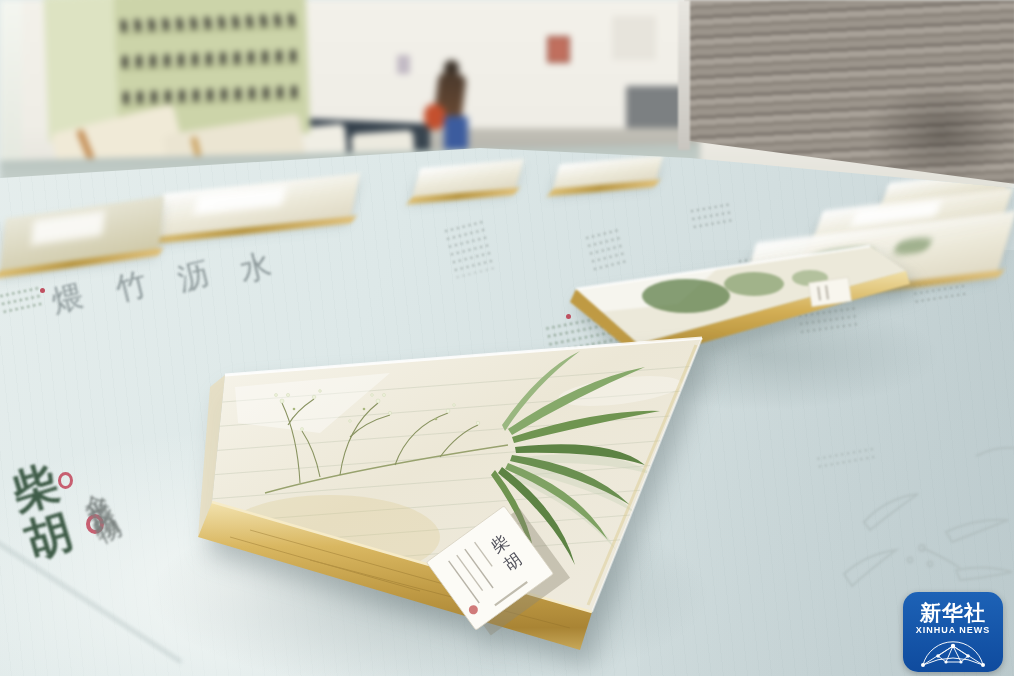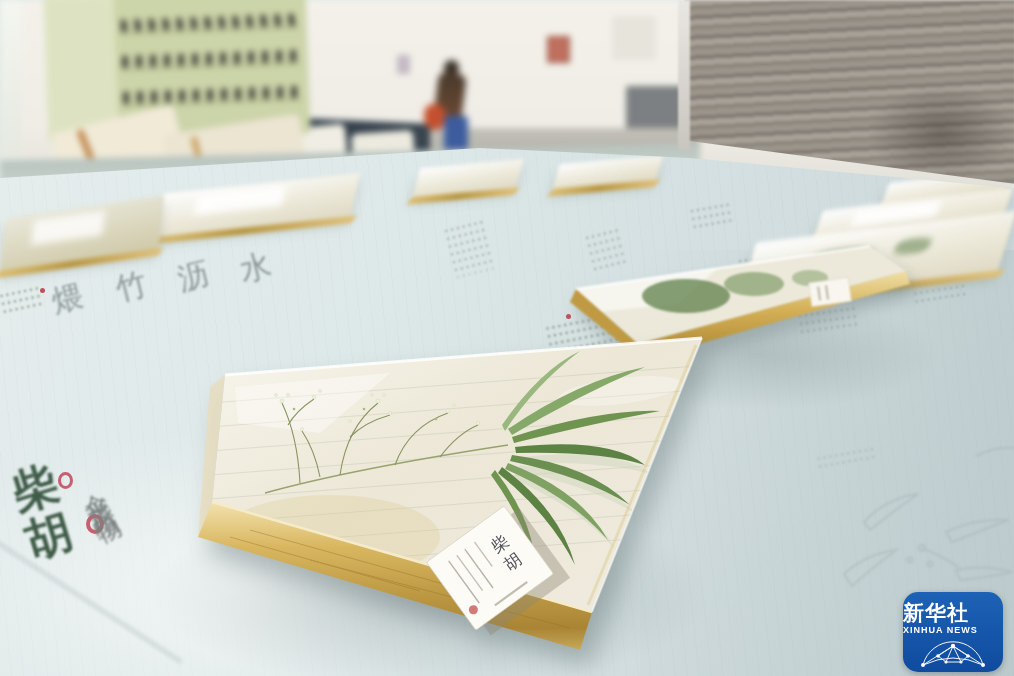--- a/index.html
+++ b/index.html
@@ -65,21 +65,21 @@
   .slab{background:linear-gradient(175deg,rgba(255,255,255,.95),#ece9d9 55%,#dfd9c4);
     filter:blur(2.2px);box-shadow:0 8px 10px rgba(110,125,125,.30);}
   .slab::after{content:"";position:absolute;left:-2%;right:-2%;top:99%;height:7px;
     background:linear-gradient(90deg,#dcbe72,#b8953f 45%,#e0c078);transform:skewX(-32deg);}
   .slab .sheen{left:18%;top:12%;width:45%;height:45%;background:rgba(255,255,255,.9);filter:blur(3px);}
   .slab .gmark{background:#5f7f4a;opacity:.55;border-radius:40%;filter:blur(2px);}
 
   
   .watermark{left:903px;top:592px;width:100px;height:80px;border-radius:15px;
     background:linear-gradient(180deg,#1d62b6,#0f4b9e);box-shadow:0 2px 6px rgba(0,0,0,.25);
-    color:#fff;font-family:"Liberation Sans",sans-serif;}
+    color:#fff;text-align:center;font-family:"Liberation Sans",sans-serif;}
   .wm-cn{left:0;top:7px;width:100%;font-size:21px;font-weight:bold;letter-spacing:1px;}
   .wm-en{left:0;top:33px;width:100%;font-size:9px;font-weight:bold;letter-spacing:1px;}
   .wm-icon{left:15px;top:46px;}
 </style>
 </head>
 <body>
 
 <div class="photo">
 
   <div class="bg-gallery">

